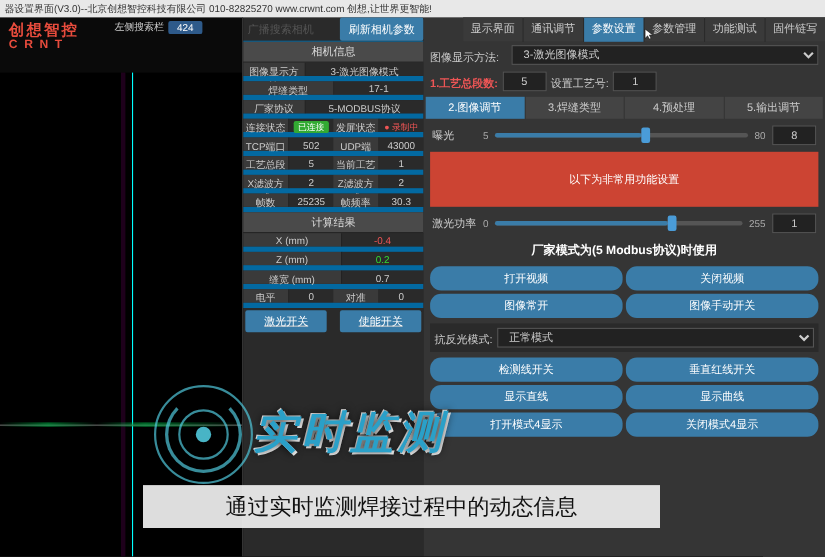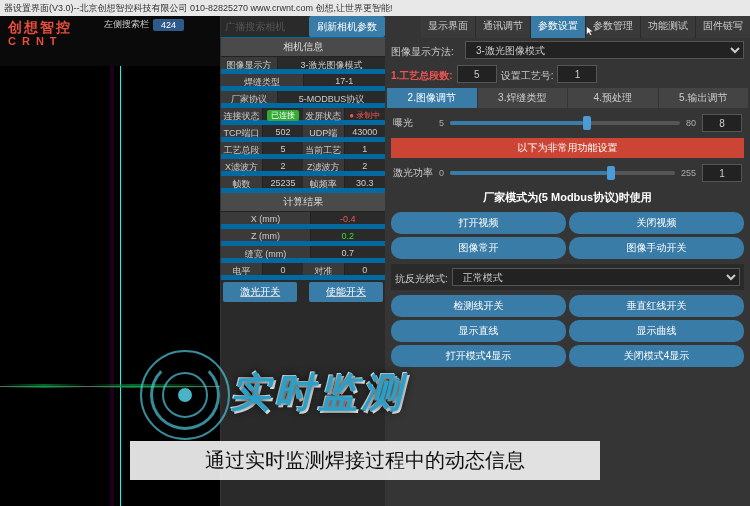--- a/index.html
+++ b/index.html
@@ -243,21 +243,21 @@
   width: 8px;
   height: 14px;
   background: #4a9cd8;
   top: -5px;
   border-radius: 2px;
 }
 .red-banner {
   background: #c43;
   color: #fff;
   text-align: center;
-  padding: 3px;
+  padding: 18px;
   margin: 2px 6px;
   font-size: 10px;
 }
 .info-banner {
   color: #fff;
   font-size: 11px;
   text-align: center;
   padding: 4px;
   font-weight: bold;
 }

